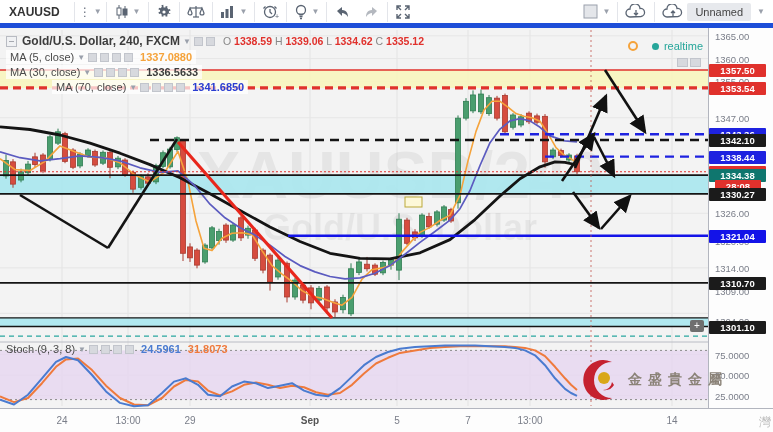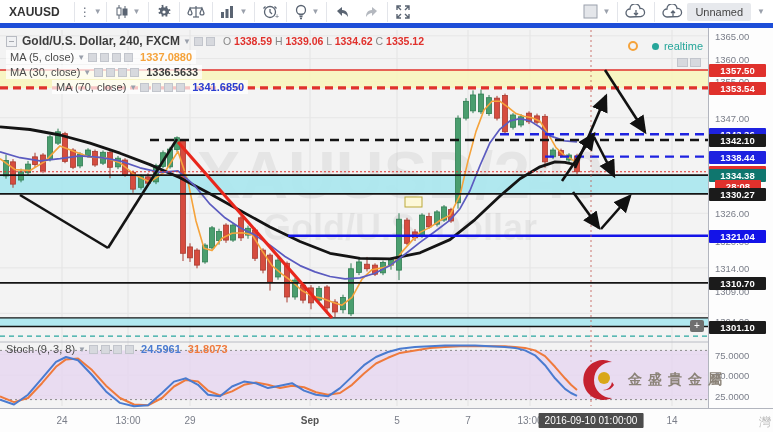--- a/index.html
+++ b/index.html
@@ -495,21 +495,20 @@
     </div>
   <div id="time-axis">
       <div class="tlabel" style="left: 62px;">24</div>
       <div class="tlabel" style="left: 128px;">13:00</div>
       <div class="tlabel" style="left: 190px;">29</div>
       <div class="tlabel bold" style="left: 310px;">Sep</div>
       <div class="tlabel" style="left: 397px;">5</div>
       <div class="tlabel" style="left: 468px;">7</div>
       <div class="tlabel" style="left: 530px;">13:00</div>
       <div class="tlabel" style="left: 672px;">14</div>
-      <div class="tlabel hl" style="left: 591px;">2016-09-10 01:00:00</div>
     </div>
 
   <div id="logo">
     <svg width="40" height="44" viewBox="0 0 40 44">
       <path d="M30 4 A20 20 0 1 0 30 40 A16 16 0 1 1 30 4 Z" fill="#c5212f"></path>
       <circle cx="22" cy="20" r="6" fill="#d9a718"></circle>
       <path d="M30 24 a9 9 0 0 1-9 8 a11 11 0 0 0 11-5z" fill="#c5212f"></path>
     </svg>
     <div class="txt">
       <div class="cn">金盛貴金屬</div>

